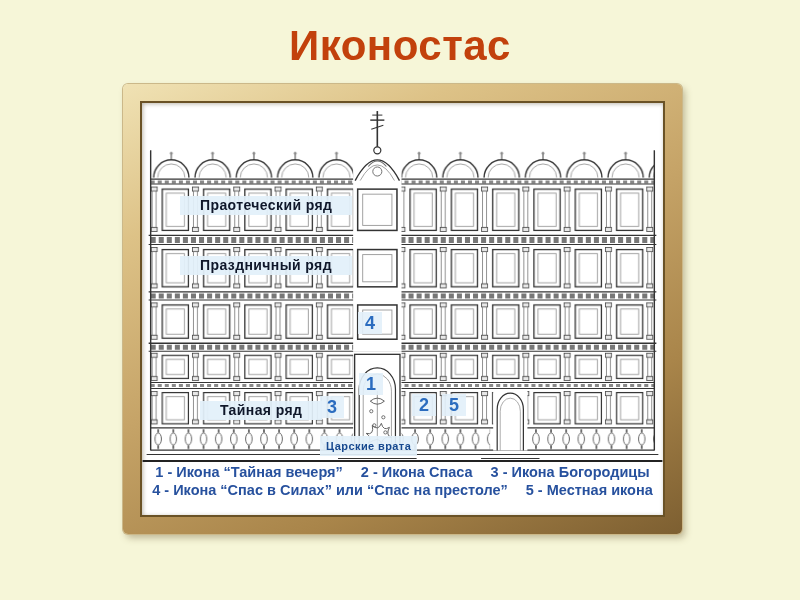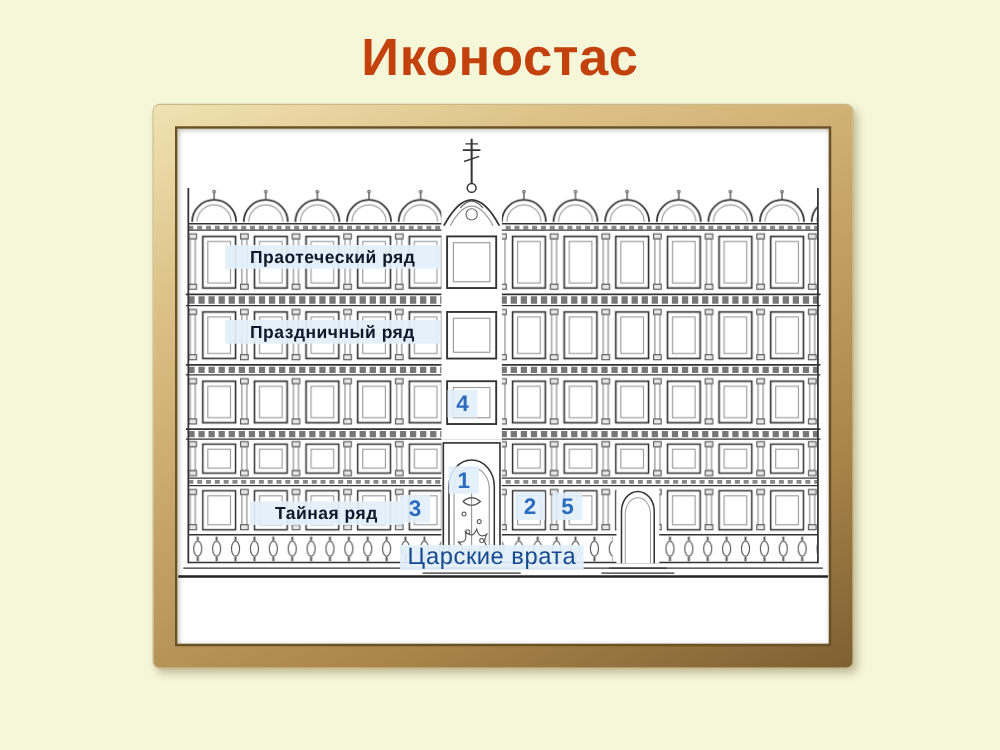--- a/index.html
+++ b/index.html
@@ -34,21 +34,21 @@
     color:#0f172a;
     font-weight:bold; font-size:14px; line-height:17px;
     letter-spacing:0.4px;
     padding:1px 20px;
     white-space:nowrap;
   }
   .gates-label {
     position:absolute;
     background:rgba(226,240,250,0.93);
     color:#17498f;
-    font-weight:normal; font-size:19px; line-height:18px;
+    font-weight:bold; font-size:11px; line-height:18px;
     letter-spacing:0.4px;
     padding:1px 6px;
     white-space:nowrap;
   }
   .marker {
     position:absolute;
     transform:translate(-50%,-50%);
     color:#2b6cbf;
     font-weight:bold; font-size:18px; line-height:20px;
     background:rgba(226,240,250,0.9);
@@ -229,15 +229,23 @@
     <div class="row-label" style="left:38px; top:153px;">Праздничный ряд</div>
     <div class="row-label" style="left:58px; top:298px;">Тайная ряд</div>
     <div class="gates-label" style="left:178px; top:333px;">Царские врата</div>
 
     <div class="marker" style="left:229px; top:281px;">1</div>
     <div class="marker" style="left:282px; top:302px;">2</div>
     <div class="marker" style="left:190px; top:304px;">3</div>
     <div class="marker" style="left:228px; top:220px;">4</div>
     <div class="marker" style="left:312px; top:302px;">5</div>
 
+    <div class="legend">
+      <div class="legend-line">
+        <span>1 - Икона “Тайная вечеря”</span><span>2 - Икона Спаса</span><span>3 - Икона Богородицы</span>
+      </div>
+      <div class="legend-line">
+        <span>4 - Икона “Спас в Силах” или “Спас на престоле”</span><span>5 - Местная икона</span>
+      </div>
+    </div>
 
   </div>
 </div>
 
 </body></html>

